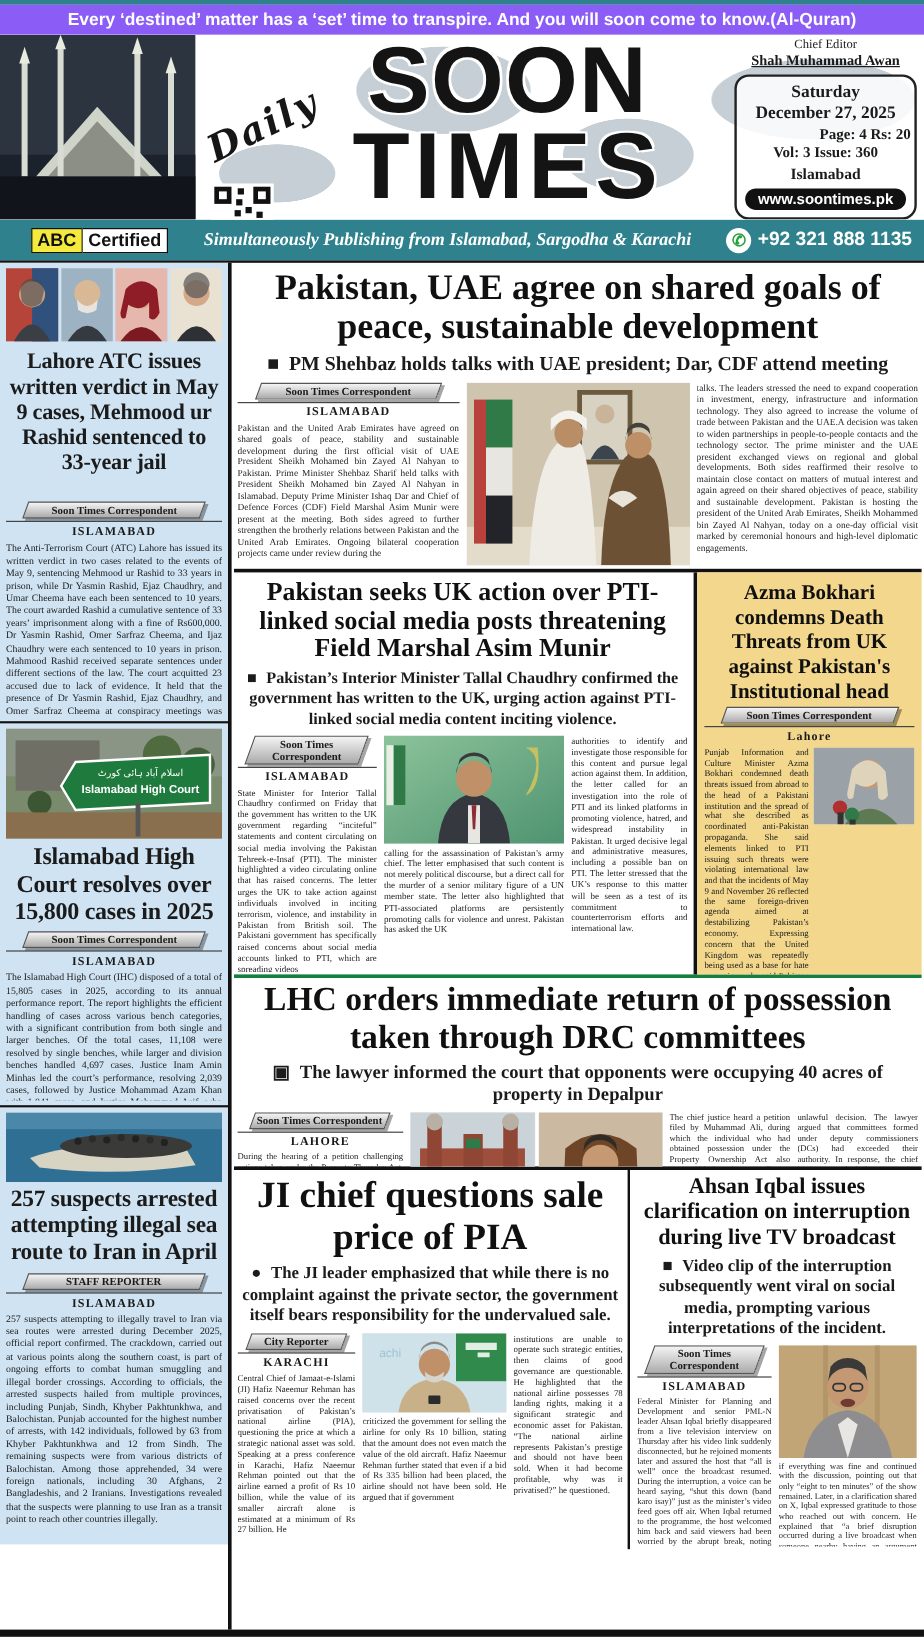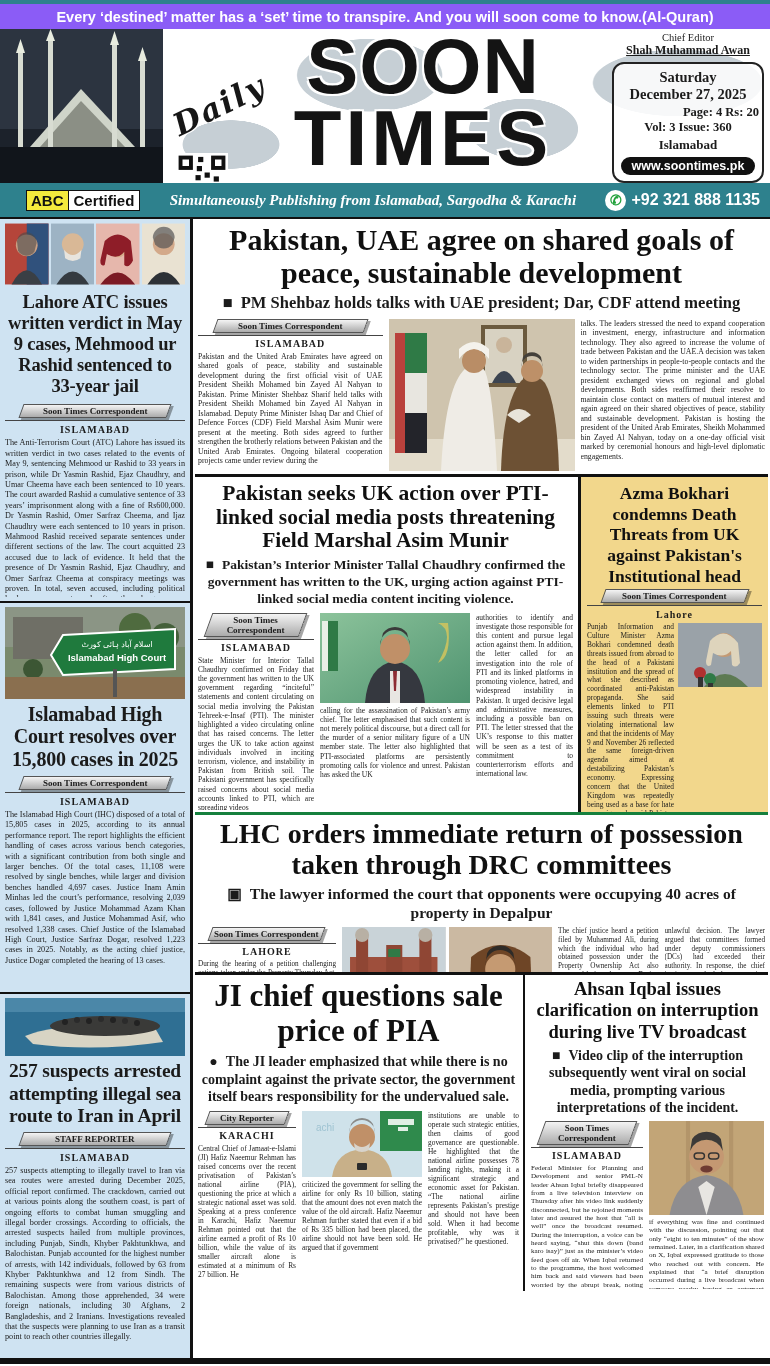--- a/index.html
+++ b/index.html
@@ -45,26 +45,26 @@
   .publine { flex:1; text-align:center; color:#fff; font-style:italic; font-size:15px; font-weight:bold; }
   .wa { display:flex; align-items:center; gap:5px; color:#fff; font-family:"Liberation Sans", sans-serif;
         font-weight:bold; font-size:16px; }
   .wa .ic { width:21px; height:21px; background:#fff; border-radius:50%; color:#23a23c; display:flex;
             align-items:center; justify-content:center; font-size:14px; font-weight:bold; }
   
   .mainwrap { display:flex; height:1141px; border-top:2px solid #111; }
   .leftcol { width:193px; border-right:3px solid #111; display:flex; flex-direction:column; }
   .card { background:#cfe3f2; padding:4px 5px; overflow:hidden; display:flex; flex-direction:column; }
   .card.a1 { height:384px; border-bottom:2px solid #111; }
-  .card.a2 { height:392px; border-bottom:2px solid #111; }
+  .card.a2 { height:320px; border-bottom:2px solid #111; }
   .card.a3 { height:364px; }
   .ports { display:flex; gap:2px; height:62px; margin-bottom:4px; }
   .ports svg { flex:1; height:100%; }
   .lh { font-weight:bold; text-align:center; line-height:1.14; letter-spacing:-0.2px; }
-  .a1 .lh { font-size:18.5px; margin:3px 0 7px; }
+  .a1 .lh { font-size:18.5px; margin:3px 0 21px; }
   .a2 .lh { font-size:20px; margin:4px 0 5px; }
   .a3 .lh { font-size:19.5px; margin:4px 0 5px; }
   .ribbonwrap { border-bottom:1px solid #444; padding-bottom:2px; margin-bottom:2px; }
   .ribbon { background:linear-gradient(180deg,#f4f4f4,#ababab); border:1px solid #555; width:82%; margin:0 auto;
             transform:skewX(-20deg); text-align:center; font-weight:bold; font-size:9px; padding:1px 0;
             box-shadow:3px 2px 0 rgba(0,0,0,.35); }
   .ribbon span { display:inline-block; transform:skewX(20deg); }
   .dateline { text-align:center; font-weight:bold; font-size:10px; letter-spacing:1px; margin:1px 0 3px; }
   .btxt { text-align:justify; overflow:hidden; }
   .card .btxt { font-size:8.2px; line-height:1.27; flex:1; }

